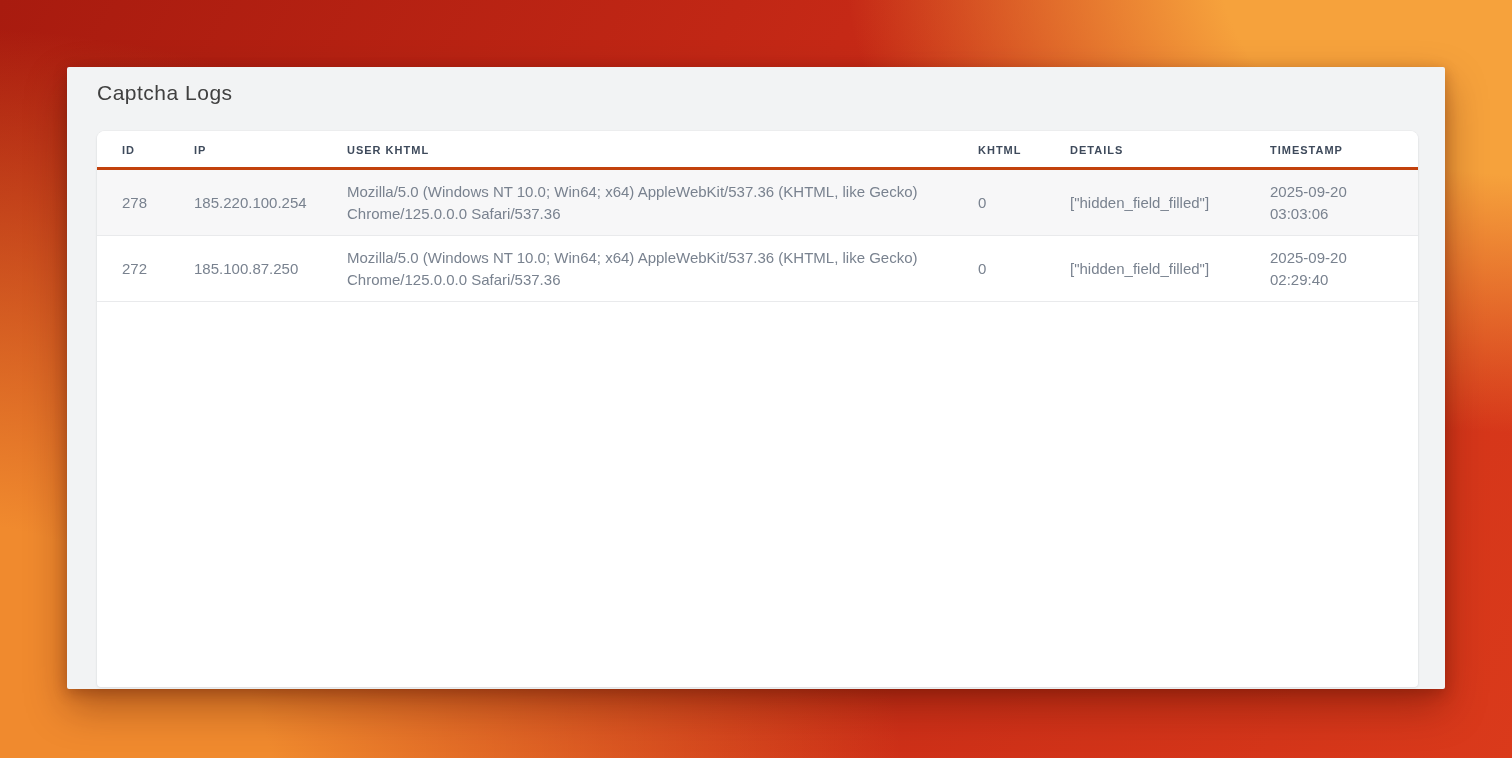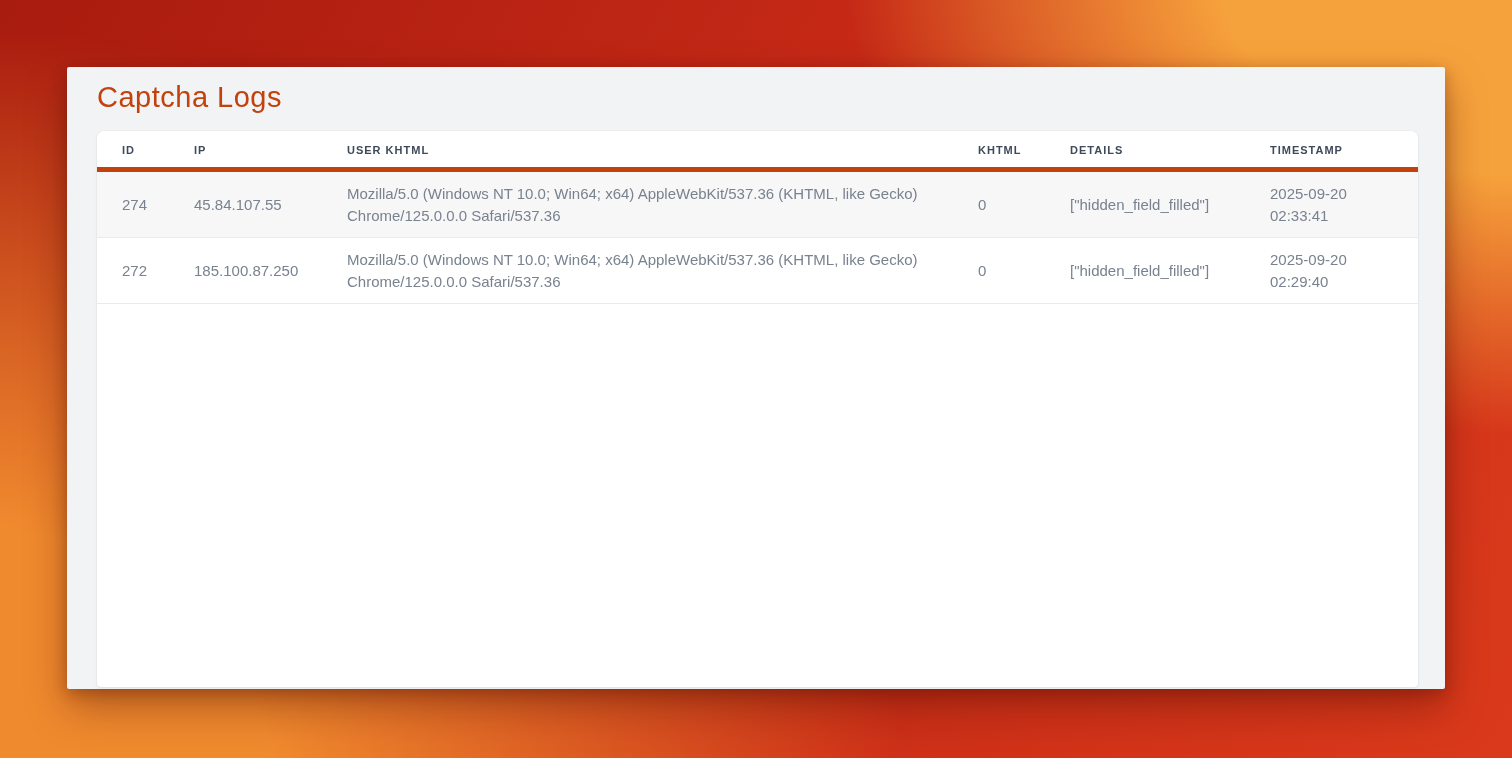--- a/index.html
+++ b/index.html
@@ -19,24 +19,24 @@
   .card {
     position: absolute; left: 67px; top: 67px;
     width: 1378px; height: 622px;
     background: #f2f3f4;
     border-radius: 2px;
     box-shadow: 0 18px 40px rgba(80,15,0,0.40), 0 4px 14px rgba(80,15,0,0.28);
   }
   .card-title {
     margin: 0;
     padding: 14px 30px 0 30px;
-    font-size: 29px;
+    font-size: 21px;
     font-weight: 500;
     letter-spacing: 0.5px;
-    color: #c2410c;
+    color: #404040;
   }
   .table-wrap {
     position: absolute;
     left: 30px; top: 64px;
     width: 1321px; height: 556px;
     background: #ffffff;
     border-radius: 8px 8px 4px 4px;
     box-shadow: 0 1px 3px rgba(30,40,60,0.08), 0 0 0 1px rgba(30,40,60,0.02);
     overflow: hidden;
   }
@@ -48,21 +48,21 @@
   th {
     text-align: left;
     font-size: 11px;
     font-weight: 700;
     letter-spacing: 1px;
     color: #3e4a5b;
     padding: 13px 10px 11px 0;
     background: #ffffff;
     white-space: nowrap;
   }
-  thead tr { border-bottom: 5px solid #c2410c; }
+  thead tr { border-bottom: 3px solid #c2410c; }
   tbody tr { border-bottom: 1px solid #e9eaec; }
   tbody tr:nth-child(odd) { background: #f7f7f8; }
   tbody tr:nth-child(even) { background: #ffffff; }
   td {
     font-size: 15px;
     color: #79828f;
     line-height: 21.5px;
     padding: 11px 25px 11px 0;
     vertical-align: middle;
     word-wrap: break-word;
@@ -91,26 +91,26 @@
             <th>ID</th>
             <th>IP</th>
             <th>USER KHTML</th>
             <th>KHTML</th>
             <th>DETAILS</th>
             <th>TIMESTAMP</th>
           </tr>
         </thead>
         <tbody id="rows">
             <tr>
-              <td class="col-id">274</td>
-              <td class="col-ip">45.84.107.55</td>
+              <td class="col-id">278</td>
+              <td class="col-ip">185.220.100.254</td>
               <td class="col-user_agent">Mozilla/5.0 (Windows NT 10.0; Win64; x64) AppleWebKit/537.36 (KHTML, like Gecko) Chrome/125.0.0.0 Safari/537.36</td>
               <td class="col-score">0</td>
               <td class="col-details">["hidden_field_filled"]</td>
-              <td class="col-timestamp">2025-09-20 02:33:41</td>
+              <td class="col-timestamp">2025-09-20 03:03:06</td>
             </tr>
             <tr>
               <td class="col-id">272</td>
               <td class="col-ip">185.100.87.250</td>
               <td class="col-user_agent">Mozilla/5.0 (Windows NT 10.0; Win64; x64) AppleWebKit/537.36 (KHTML, like Gecko) Chrome/125.0.0.0 Safari/537.36</td>
               <td class="col-score">0</td>
               <td class="col-details">["hidden_field_filled"]</td>
               <td class="col-timestamp">2025-09-20 02:29:40</td>
             </tr>
           </tbody>

